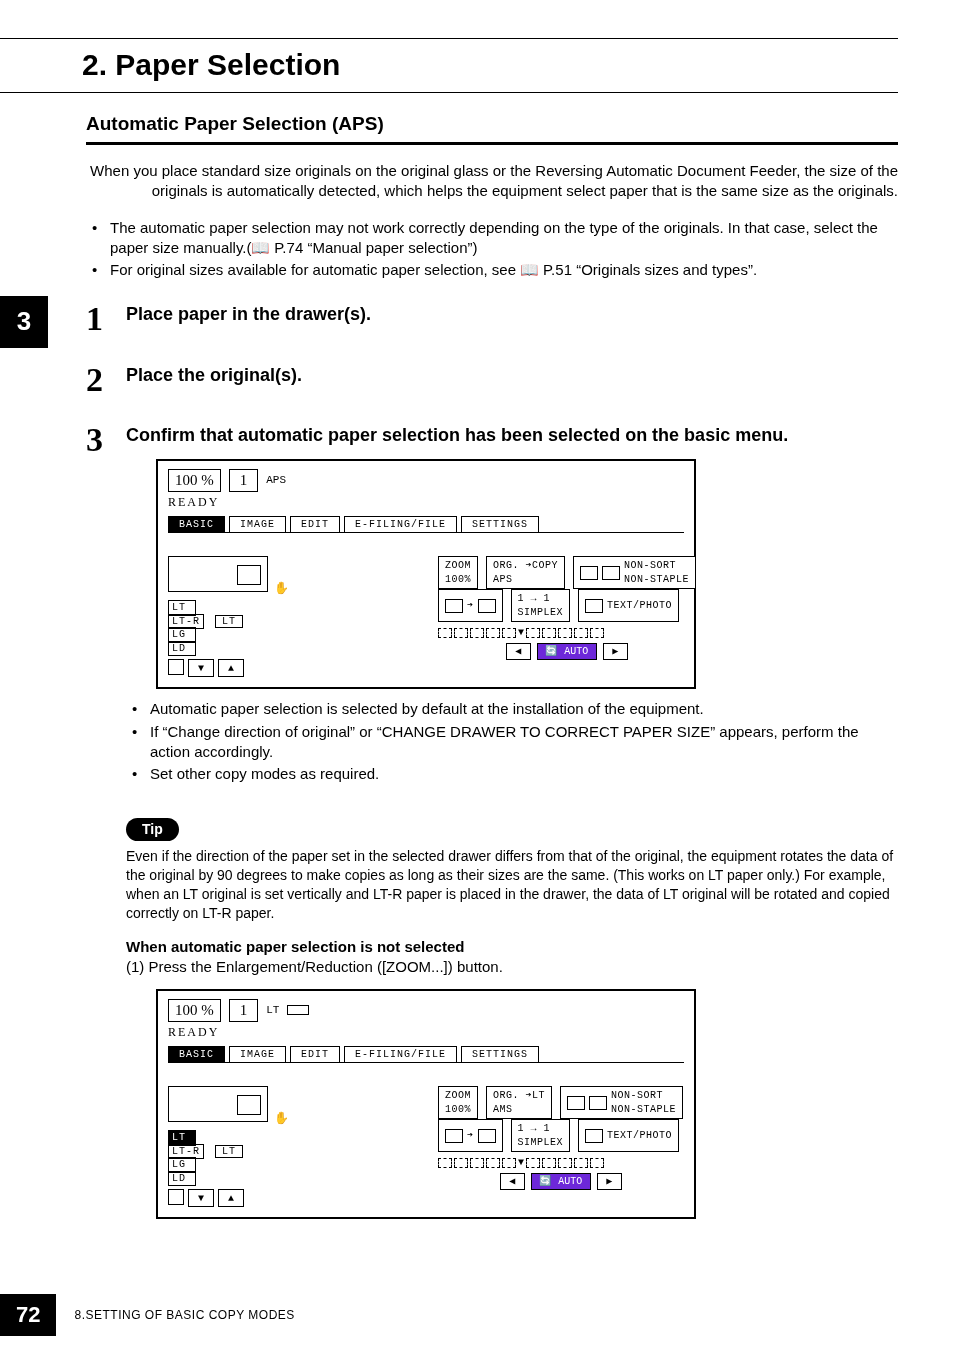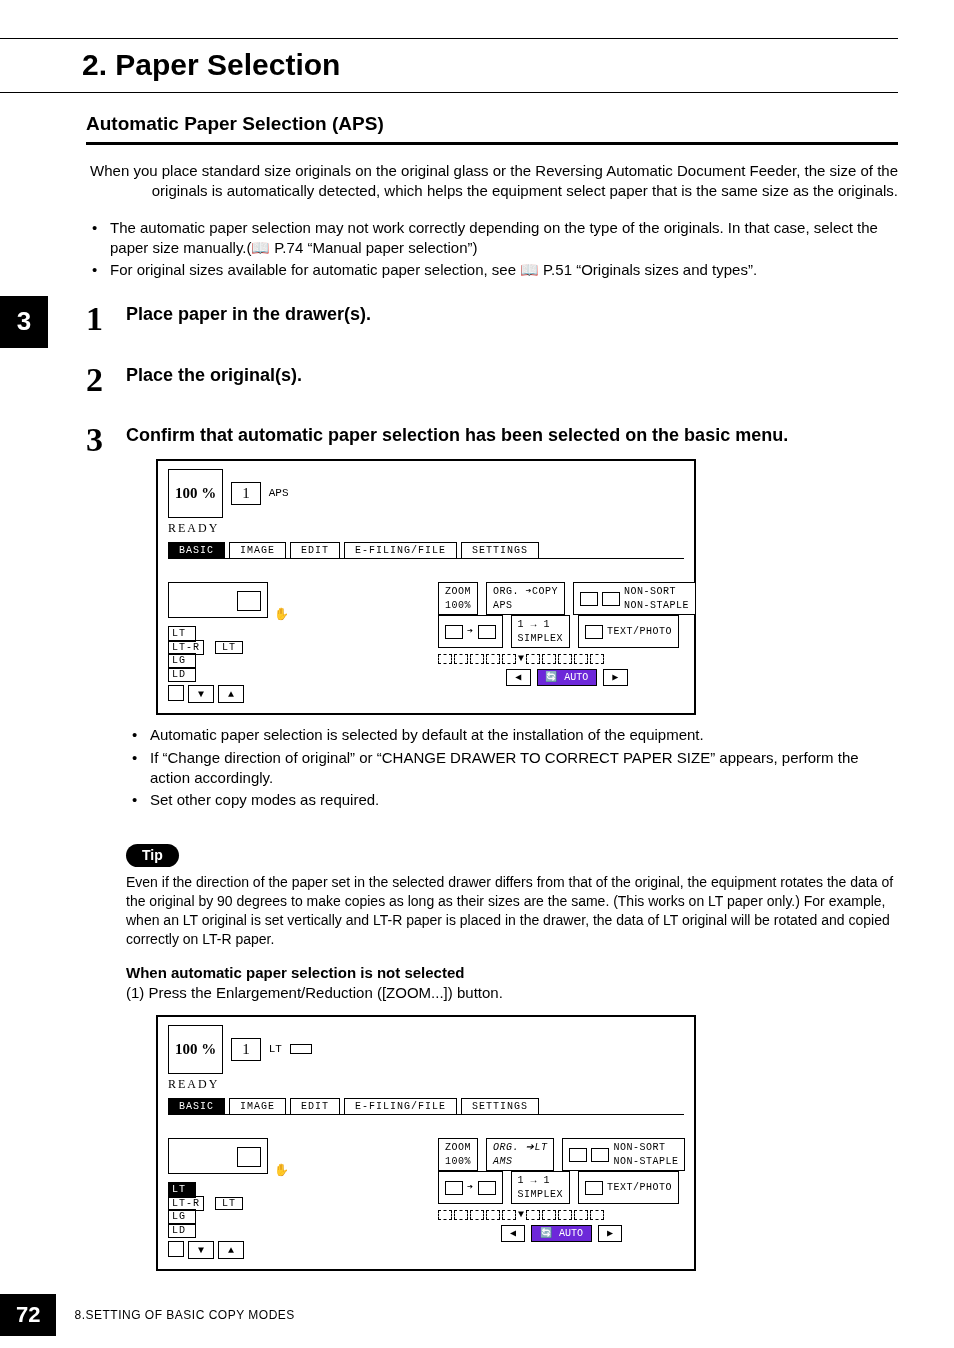--- a/index.html
+++ b/index.html
@@ -74,22 +74,22 @@
     margin: 12px 0 10px 70px;
     width: 540px;
     padding: 8px 10px 10px 10px;
     font-family: "Courier New", monospace;
     font-size: 11px;
     position:relative;
     background:#fff;
   }
   .panel .topline { display:flex; align-items:center; gap:8px; margin-bottom:4px;}
   .pct-box{
-    border:1px solid #000; padding:13px 6px;
-    font-family:"Times New Roman",serif; font-weight:bold; font-size:15px;
+    border:1px solid #000; padding:0 6px;
+    font-family:"Times New Roman",serif; font-weight:normal; font-size:15px;
     display:inline-block;
   }
   .qty-box{
     border:1px solid #000; padding:0 10px; font-family:"Times New Roman",serif; font-size:15px;
   }
   .ready { font-family:"Times New Roman",serif; font-size:12px; letter-spacing:2px; margin-top:-2px; margin-bottom:6px;}
   .tabs { display:flex; gap:4px; border-bottom:1px solid #000; margin-bottom:23px;}
   .tab {
     border:1px solid #000; border-bottom:none;
     padding:1px 10px; font-size:10px; letter-spacing:1px;
@@ -314,21 +314,21 @@
           <div class="arrows">
             <span style="border:1px solid #000;width:16px;height:16px;"></span>
             <span class="arrow-btn">▼</span>
             <span class="arrow-btn">▲</span>
           </div>
         </div>
         <div class="right-col">
           <div class="row-btns">
             <span class="btn-panel" style="white-space:pre;">ZOOM
 100%</span>
-            <span class="btn-panel" style="white-space:pre;font-style:italic;">ORG. ➔LT
+            <span class="btn-panel" style="white-space:pre;">ORG. ➔LT
 AMS</span>
             <span class="btn-panel">
                 <span class="mini-icon"></span>
                 <span class="mini-icon"></span>
                 <span style="white-space:pre;">NON-SORT
 NON-STAPLE</span>
               </span>
           </div>
           <div class="row-btns">
             <span class="btn-panel"><span class="mini-icon"></span>➔<span class="mini-icon"></span></span>

